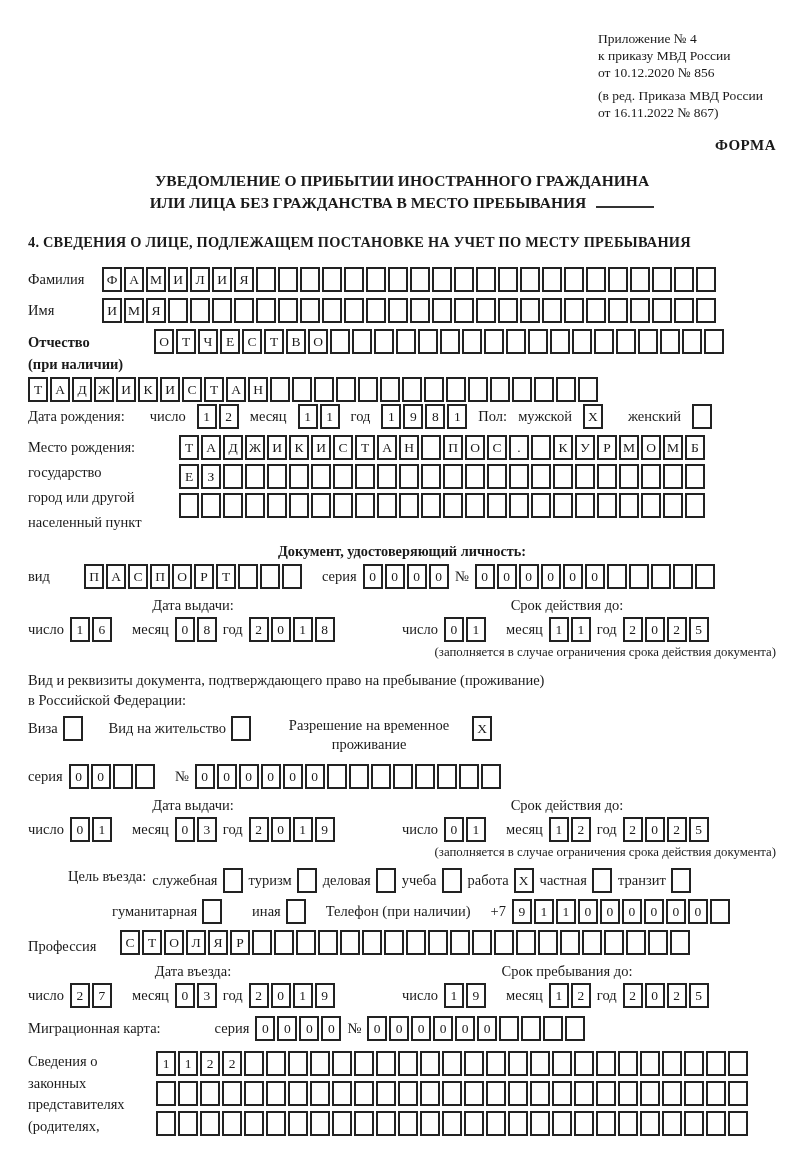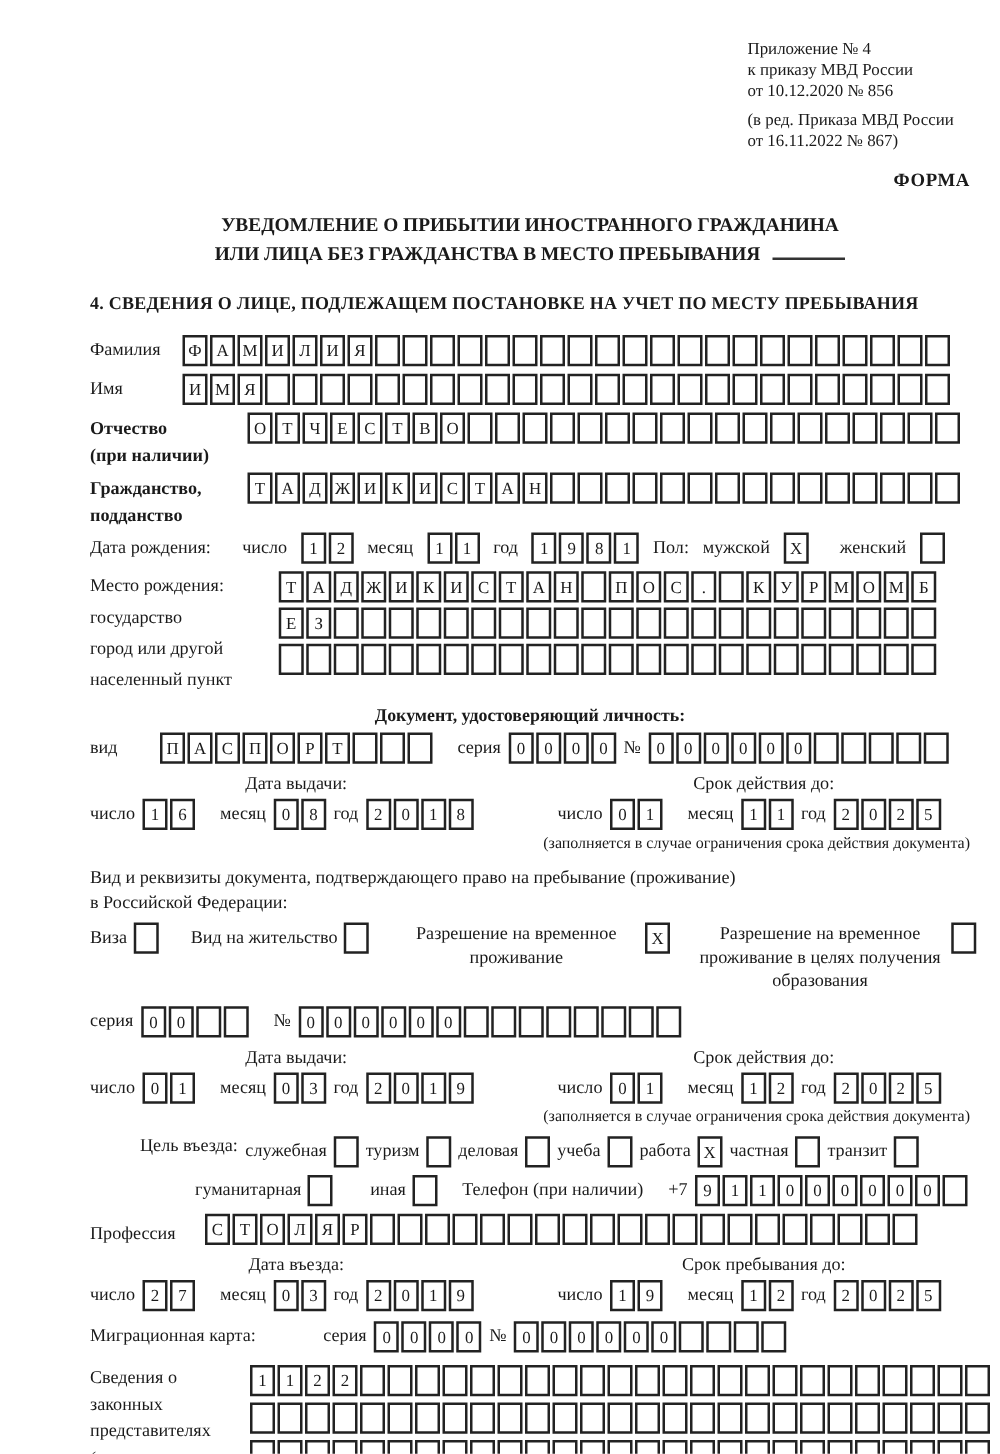--- a/index.html
+++ b/index.html
@@ -1,18 +1,18 @@
 <!DOCTYPE html>
 <html lang="ru"><head>
 <meta charset="utf-8">
 <style>
   html,body{margin:0;padding:0;background:#fff;}
   body{width:800px;height:1163px;overflow:hidden;color:#1a1a1a;
        font-family:"Liberation Serif","DejaVu Serif",serif;}
-  .page{box-sizing:border-box;width:800px;height:923px;padding:30px 24px 0 72px;}
+  .page{box-sizing:border-box;width:800px;height:923px;padding:30px 24px 0 28px;}
 
   
   .cells{display:inline-flex;gap:2px;vertical-align:middle;flex:none;}
   .cell{box-sizing:border-box;flex:none;width:20px;height:25px;border:2px solid #222;
         display:inline-flex;align-items:center;justify-content:center;
         font-size:13.5px;line-height:1;background:#fff;}
 
   .appendix{width:178px;margin-left:auto;font-size:13.5px;line-height:17px;}
   .appendix .edition{margin-top:6px;font-family:Liberation Serif, serif;}
   .form-label{text-align:right;font-weight:bold;font-size:15px;letter-spacing:.5px;margin-top:16px;}
@@ -164,24 +164,20 @@
         <span class="cell"></span>
         <span class="cell"></span>
         <span class="cell"></span>
         <span class="cell"></span>
         <span class="cell"></span>
         <span class="cell"></span>
       </span>
   </div>
 
   <div class="frow" style="margin-top:2px;">
-    <span class="lbl2 w120">
-      <div>Гражданство,</div>
-      <div>подданство</div>
-    </span>
     <span class="cells">
         <span class="cell">Т</span>
         <span class="cell">А</span>
         <span class="cell">Д</span>
         <span class="cell">Ж</span>
         <span class="cell">И</span>
         <span class="cell">К</span>
         <span class="cell">И</span>
         <span class="cell">С</span>
         <span class="cell">Т</span>
@@ -428,26 +424,20 @@
       <span class="cells">
           <span class="cell"></span>
         </span>
     </span>
     <span class="pair" style="margin-left:8px;align-items:flex-start;">
       <span class="plabel pw190">Разрешение на временное проживание</span>
       <span class="cells">
           <span class="cell">X</span>
         </span>
     </span>
-    <span class="pair" style="margin-left:8px;align-items:flex-start;">
-      <span class="plabel pw200">Разрешение на временное проживание в целях получения образования</span>
-      <span class="cells">
-          <span class="cell"></span>
-        </span>
-    </span>
   </div>
 
   <div class="frow" style="margin-top:10px;align-items:center;">
     <span>серия</span>
     <span class="cells">
         <span class="cell">0</span>
         <span class="cell">0</span>
         <span class="cell"></span>
         <span class="cell"></span>
       </span>

